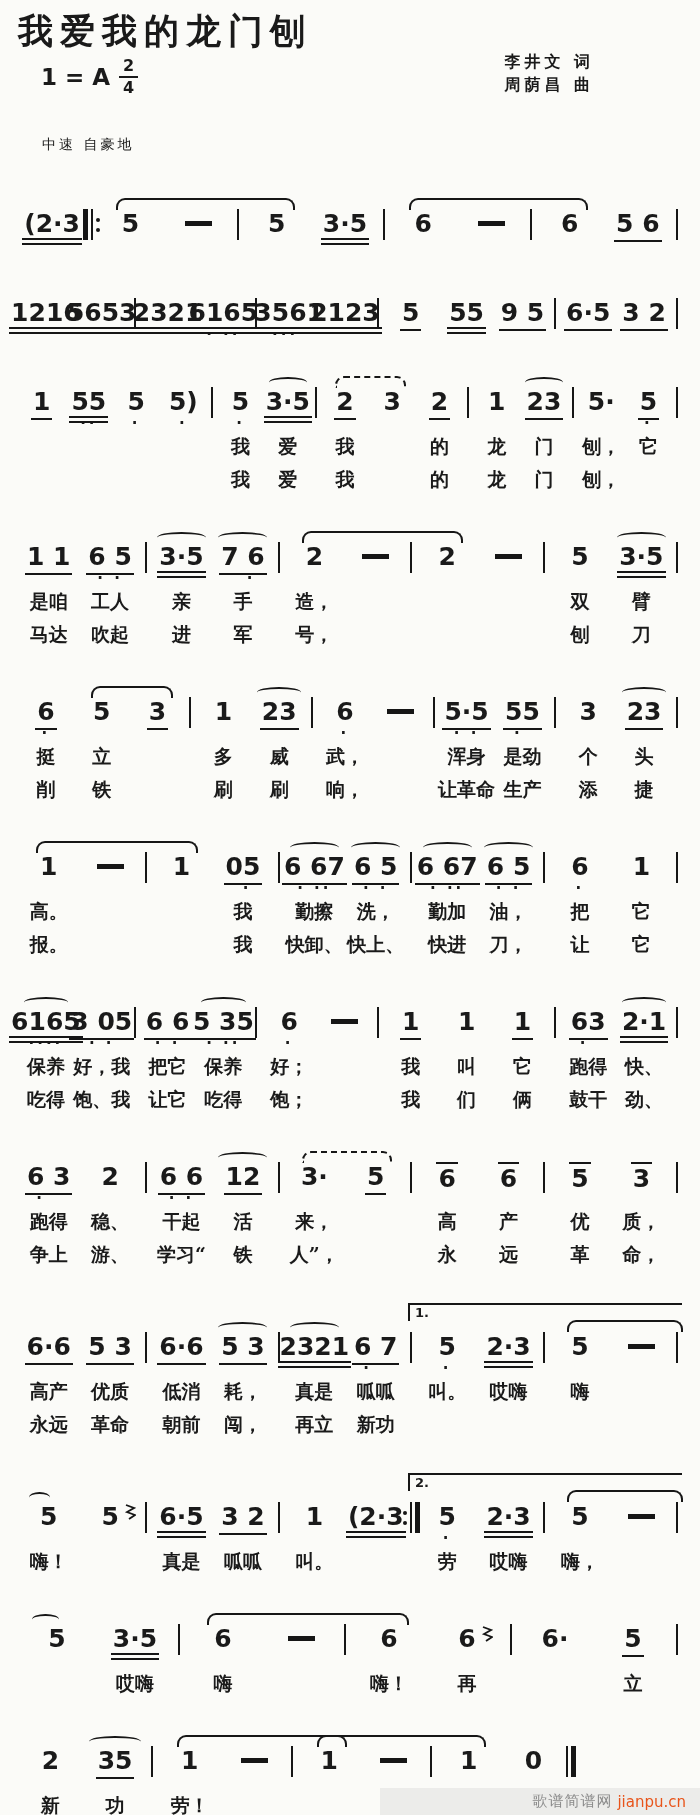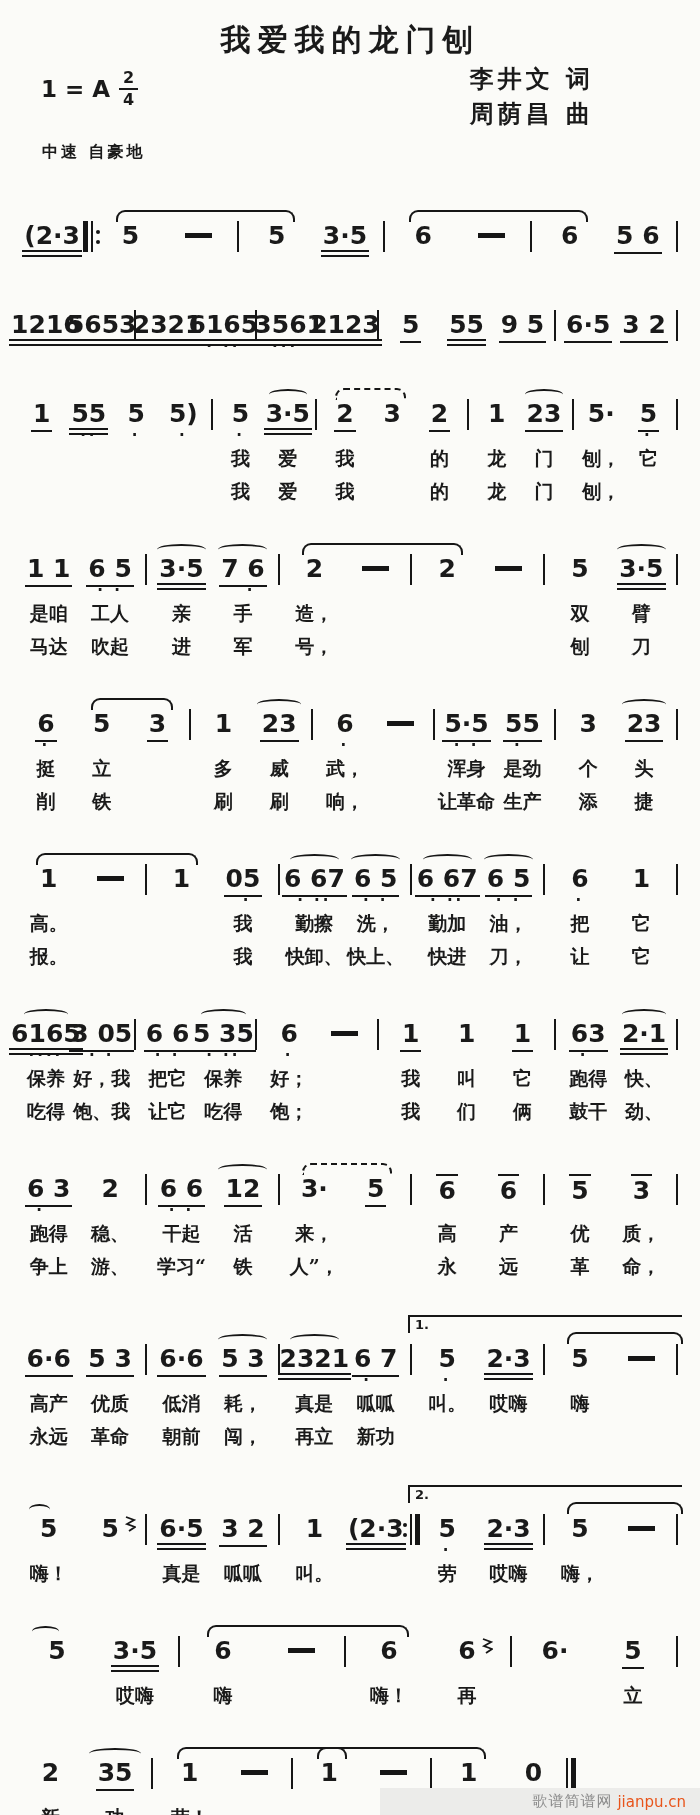--- a/index.html
+++ b/index.html
@@ -6,33 +6,33 @@
   body{
     width:700px;height:1815px;overflow:hidden;position:relative;
     background:#fbfbf8;color:#1a1a1a;
     font-family:"DejaVu Sans","Liberation Sans",sans-serif;
   }
   .sheet{position:relative;height:100%;box-sizing:border-box;padding:6px 18px 0 18px}
 
   
   .hdr{position:relative;height:158px}
   .title{
-    text-align:center;font-size:30px;font-weight:bold;letter-spacing:7px;
-    font-family:"DejaVu Serif","Liberation Serif",serif;padding-top:2px;margin-top:12px;
+    font-size:35px;font-weight:bold;letter-spacing:7px;
+    font-family:"DejaVu Serif","Liberation Serif",serif;padding-top:2px;
   }
   .credits{position:absolute;top:44px;right:88px;text-align:left;
-    font-size:24px;font-weight:bold;line-height:1.45;letter-spacing:4px}
+    font-size:16px;font-weight:bold;line-height:1.45;letter-spacing:4px}
   .keysig{position:absolute;left:23px;top:52px;display:flex;align-items:center;
     gap:9px;font-size:23px;font-weight:bold}
   .meter{display:inline-flex;flex-direction:column;align-items:center;
     font-size:16px;line-height:1;font-weight:bold}
   .meter .mnum{border-bottom:2px solid #1a1a1a;padding:0 4px 2px}
   .meter .mden{padding-top:2px}
-  .tempo{position:absolute;left:24px;top:124px;font-size:16px;
-    font-weight:bold;letter-spacing:3px}
+  .tempo{position:absolute;left:24px;top:130px;font-size:14px;
+    font-weight:normal;letter-spacing:3px}
 
   
   #score{position:relative}
   .line{display:flex;position:relative;margin-top:31px;align-items:stretch}
   .line.pv{padding-top:15px}
   .tok{flex:1 1 0;display:flex;flex-direction:column;align-items:center;min-width:0}
   .tok.b{flex:0 0 10px}
   .arcsp{height:14px;width:100%;position:relative}
   .tie{position:absolute;left:10%;right:10%;bottom:-1px;height:9px;
     border-top:2.5px solid #161616;border-radius:50% 50% 0 0}

